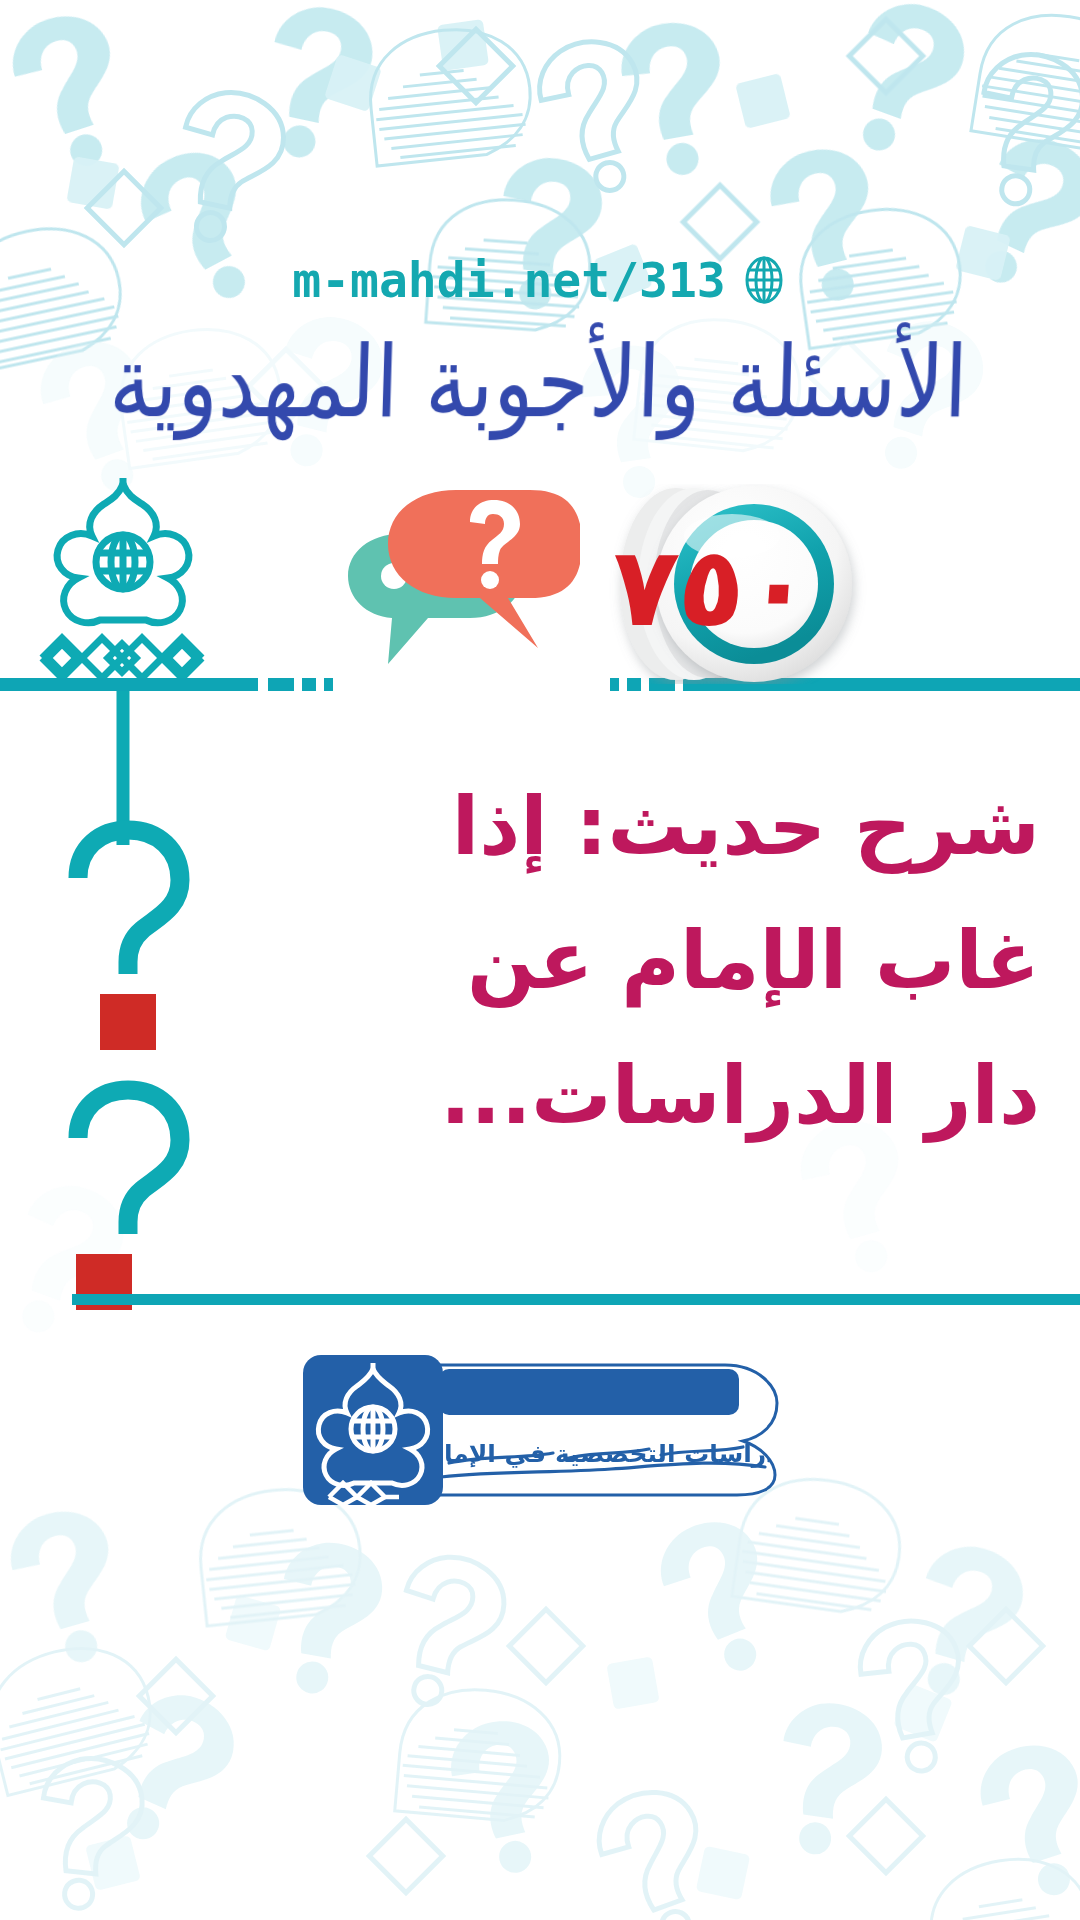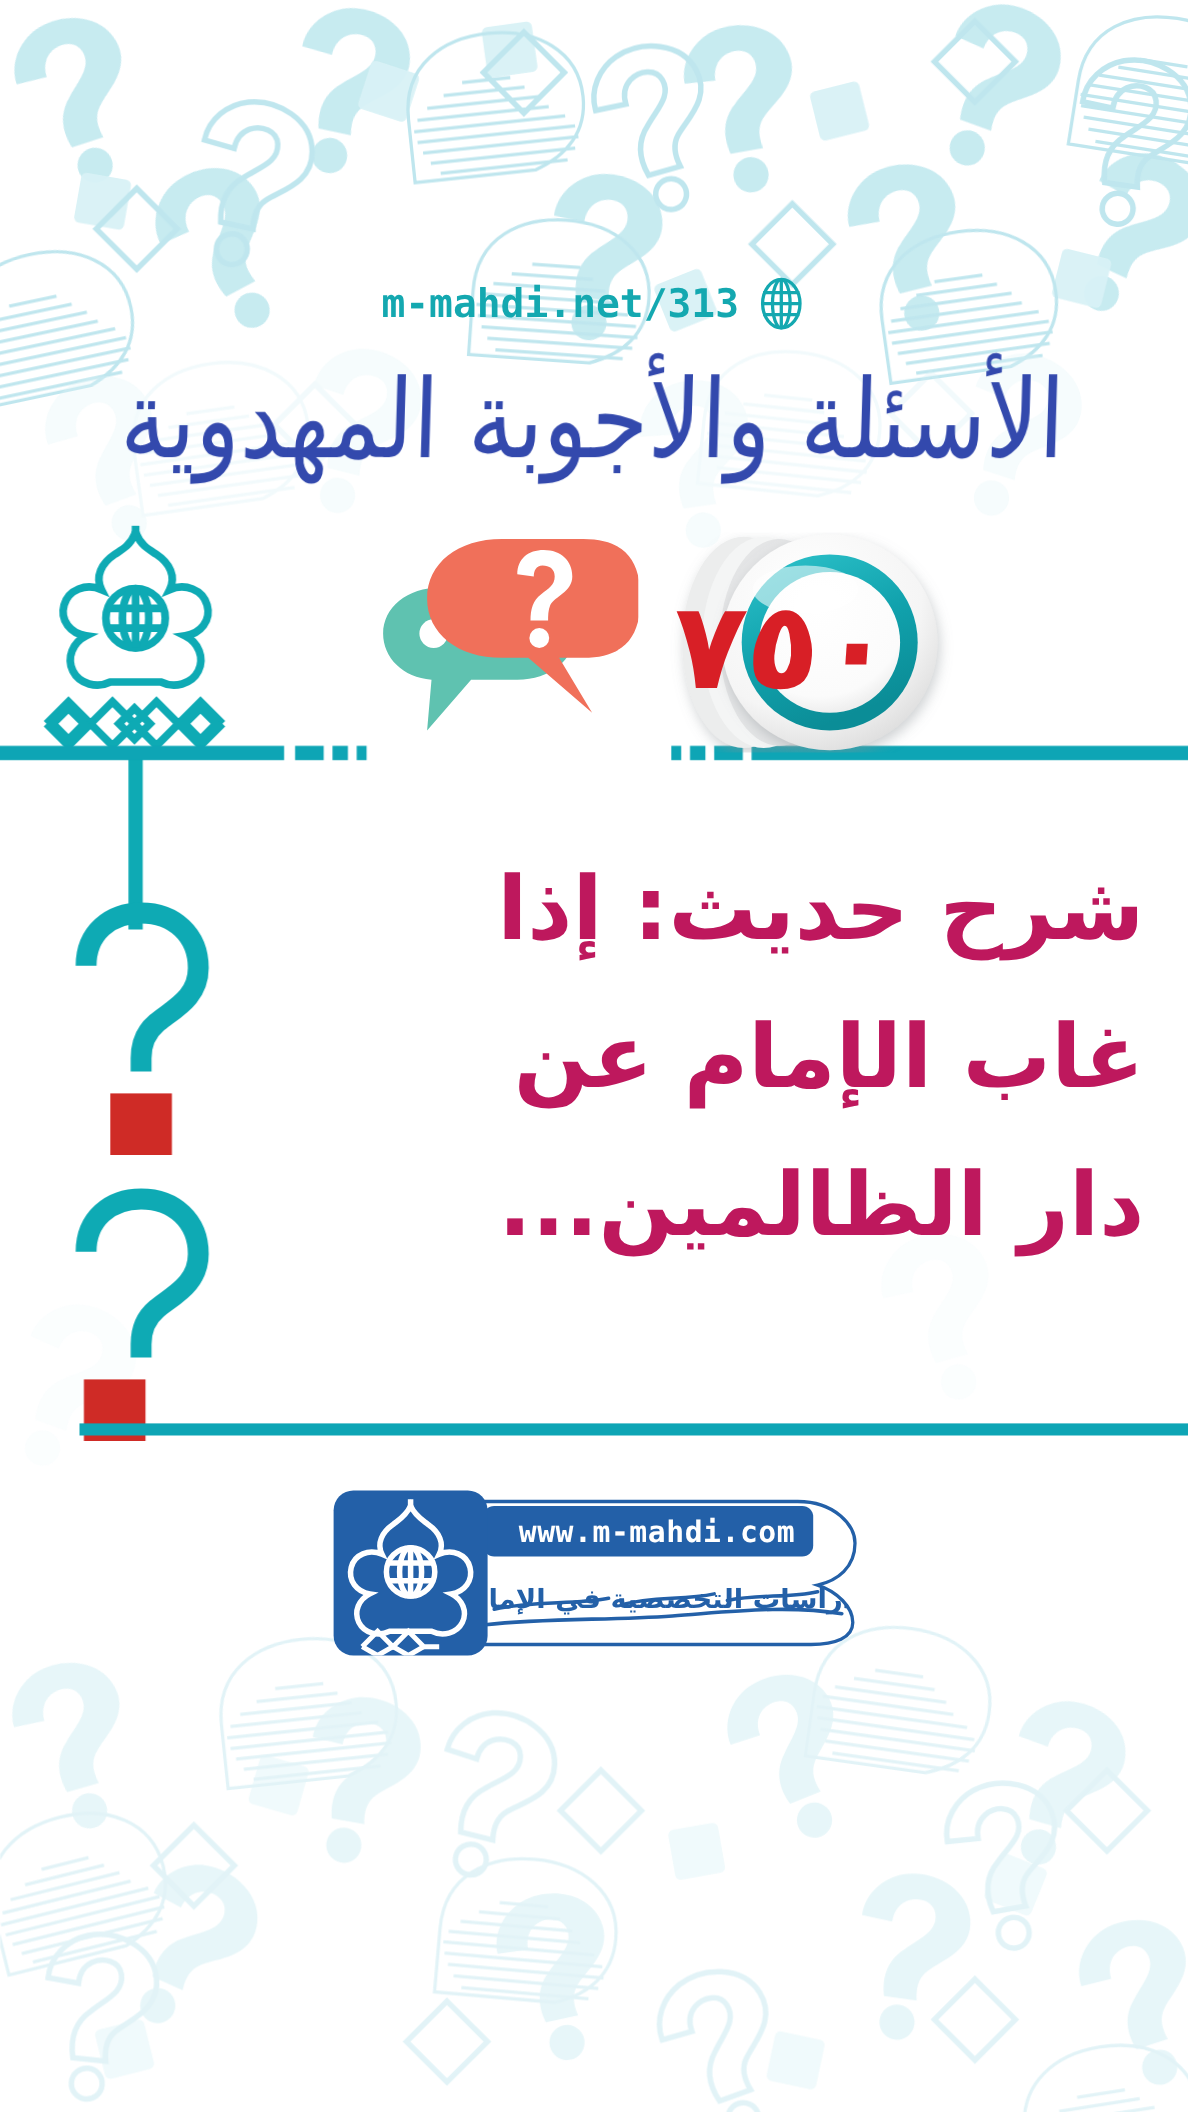--- a/index.html
+++ b/index.html
@@ -17,21 +17,21 @@
 
   
   #url-row {
     position:absolute; top:252px; left:0; width:1080px;
     display:flex; align-items:center; justify-content:center;
     gap:14px; z-index:5;
   }
   #url-row .globe { width:48px; height:48px; flex:0 0 48px; }
   #url-text {
     font-family:"DejaVu Sans Mono","Liberation Mono",monospace;
-    font-size:36px; font-weight:700; color:#14a8b0;
+    font-size:48px; font-weight:700; color:#14a8b0;
     letter-spacing:0px; direction:ltr;
   }
 
   
   #main-title {
     position:absolute; top:332px; left:0; width:1080px;
     text-align:center; z-index:6;
     font-family:"DejaVu Sans","Liberation Sans",sans-serif;
     font-size:84px; font-weight:400; color:#3349ad;
     line-height:1.0; direction:rtl;
@@ -368,21 +368,21 @@
   <span class="rule-seg" id="rule-dash3"></span>
   <span class="rule-seg" id="rule-dashr3"></span>
   <span class="rule-seg" id="rule-dashr2"></span>
   <span class="rule-seg" id="rule-dashr1"></span>
   <span class="rule-seg" id="rule-right"></span>
 </div>
 
 <div id="question-block">
   <div class="qline">شرح حديث: إذا</div>
   <div class="qline">غاب الإمام عن</div>
-  <div class="qline">دار الظالمين...</div>
+  <div class="qline">دار الدراسات...</div>
 </div>
 
 <div id="bottom-rule"></div>
 
 <div id="footer">
   <div id="footer-inner">
 
     <div id="footer-banner">
       <svg viewBox="0 0 360 140" xmlns="http://www.w3.org/2000/svg">
 
@@ -391,21 +391,20 @@
 
         <rect x="14" y="10" width="300" height="46" rx="10" fill="#2360a8"></rect>
 
         <g stroke="#2360a8" fill="none" stroke-width="3.2" stroke-linecap="round">
           <path d="M16,118 C70,112 130,114 186,110 C242,106 290,100 340,108"></path>
           <path d="M24,104 C60,96 96,100 128,94"></path>
           <path d="M140,100 C168,92 196,96 224,90"></path>
           <path d="M236,96 C264,90 292,94 318,88"></path>
         </g>
       </svg>
-      <div id="footer-url">www.m-mahdi.com</div>
       <div id="footer-arabic">مركز الدراسات التخصصية في الإمام المهدي</div>
     </div>
 
     <div id="footer-logo">
       <svg viewBox="0 0 140 150" xmlns="http://www.w3.org/2000/svg">
         <g stroke="#ffffff" fill="none" stroke-width="5">
           <path d="M70,14 C66,23 59,27 54,31 C44,38 39,48 44,58
                    C32,53 19,58 16,70 C13,82 21,92 33,94
                    C23,99 18,110 23,120 C28,130 41,133 51,128
                    L89,128 C99,133 112,130 117,120 C122,110 117,99 107,94

